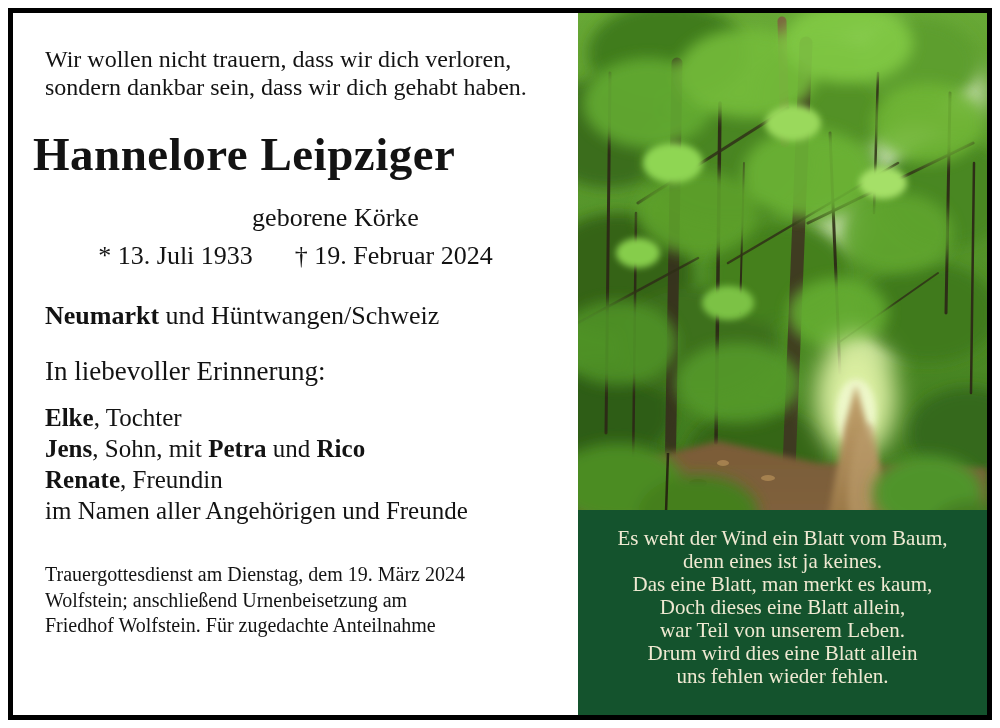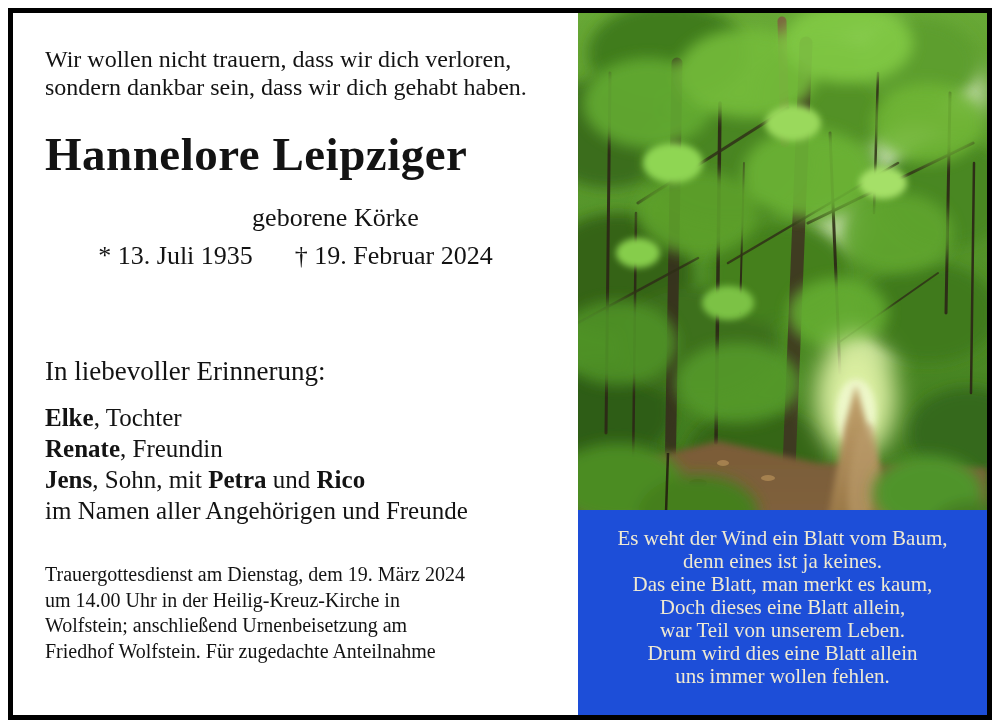--- a/index.html
+++ b/index.html
@@ -4,76 +4,78 @@
 <style>
   html,body{margin:0;padding:0;background:#ffffff;}
   body{width:1000px;height:728px;position:relative;font-family:"Liberation Serif","DejaVu Serif",serif;color:#131313;}
   .card{position:absolute;left:8px;top:8px;width:974px;height:702px;border:5px solid #000;background:#fff;overflow:hidden;}
   .text-panel{position:absolute;left:0;top:0;width:565px;height:702px;background:#fff;border-radius:9px;}
   .photo-panel{position:absolute;left:565px;top:0;width:409px;height:702px;overflow:hidden;}
   .photo-panel svg{display:block;width:409px;height:702px;}
 
   .blk{position:absolute;white-space:nowrap;}
   .opening{top:32px;left:32px;font-size:24px;line-height:28px;}
-  .name{top:114px;left:0;width:565px;text-align:left;padding-left:32px;box-sizing:border-box;
+  .name{top:114px;left:0;width:565px;text-align:left;padding-left:20px;box-sizing:border-box;
         font-size:47px;font-weight:bold;line-height:54px;letter-spacing:.5px;}
   .maiden{top:190px;left:0;width:645px;text-align:center;font-size:26px;line-height:30px;}
   .dates{top:228px;left:0;width:565px;text-align:center;font-size:26px;line-height:30px;}
   .dates .death{margin-left:42px;}
   .residence{top:288px;left:32px;font-size:26px;line-height:30px;}
   .memory{top:342px;left:32px;font-size:27px;line-height:32px;}
   .mourners{top:389px;left:32px;font-size:25px;line-height:31px;}
   .service{top:549px;left:32px;font-size:20px;line-height:25.5px;}
   .b{font-weight:bold;}
 
-  .poem-box{position:absolute;left:0;bottom:0;width:409px;height:205px;background:#1d4ed8;
+  .poem-box{position:absolute;left:0;bottom:0;width:409px;height:205px;background:#14532d;
             color:#efe9d2;text-align:center;box-sizing:border-box;padding-top:17px;}
   .poem-box .line{font-size:21px;line-height:23px;white-space:nowrap;}
 </style>
 </head>
 <body>
 
 <div class="card">
 
   <div class="text-panel">
 
     <div class="blk opening">
       <div>Wir wollen nicht trauern, dass wir dich verloren,</div>
       <div>sondern dankbar sein, dass wir dich gehabt haben.</div>
     </div>
 
     <div class="blk name">Hannelore Leipziger</div>
 
     <div class="blk maiden">geborene Körke</div>
 
     <div class="blk dates">
-      <span>* 13. Juli 1935</span><span class="death">† 19. Februar 2024</span>
-    </div>
-
+      <span>* 13. Juli 1933</span><span class="death">† 19. Februar 2024</span>
+    </div>
+
+    <div class="blk residence">
+      <span class="b">Neumarkt</span><span> und Hüntwangen/Schweiz</span>
+    </div>
 
     <div class="blk memory">In liebevoller Erinnerung:</div>
 
     <div class="blk mourners">
       <div>
         <span class="b">Elke</span><span>, Tochter</span>
       </div>
       <div>
+        <span class="b">Jens</span><span>, Sohn, mit </span><span class="b">Petra</span><span> und </span><span class="b">Rico</span>
+      </div>
+      <div>
         <span class="b">Renate</span><span>, Freundin</span>
-      </div>
-      <div>
-        <span class="b">Jens</span><span>, Sohn, mit </span><span class="b">Petra</span><span> und </span><span class="b">Rico</span>
       </div>
       <div>
         <span>im Namen aller Angehörigen und Freunde</span>
       </div>
     </div>
 
     <div class="blk service">
       <div>Trauergottesdienst am Dienstag, dem 19. März 2024</div>
-      <div>um 14.00 Uhr in der Heilig-Kreuz-Kirche in</div>
       <div>Wolfstein; anschließend Urnenbeisetzung am</div>
       <div>Friedhof Wolfstein. Für zugedachte Anteilnahme</div>
     </div>
 
   </div>
 
   <div class="photo-panel">
     <svg viewBox="0 0 409 702" preserveAspectRatio="none">
       <defs>
         <linearGradient id="bgG" x1="0" y1="0" x2="0" y2="1">
@@ -205,17 +207,17 @@
       <path d="M86,560 L90,440" stroke="#241f10" stroke-width="2.5" fill="none" opacity="0.9"></path>
     </svg>
 
     <div class="poem-box">
       <div class="line">Es weht der Wind ein Blatt vom Baum,</div>
       <div class="line">denn eines ist ja keines.</div>
       <div class="line">Das eine Blatt, man merkt es kaum,</div>
       <div class="line">Doch dieses eine Blatt allein,</div>
       <div class="line">war Teil von unserem Leben.</div>
       <div class="line">Drum wird dies eine Blatt allein</div>
-      <div class="line">uns immer wollen fehlen.</div>
+      <div class="line">uns fehlen wieder fehlen.</div>
     </div>
   </div>
 
 </div>
 
 </body></html>

